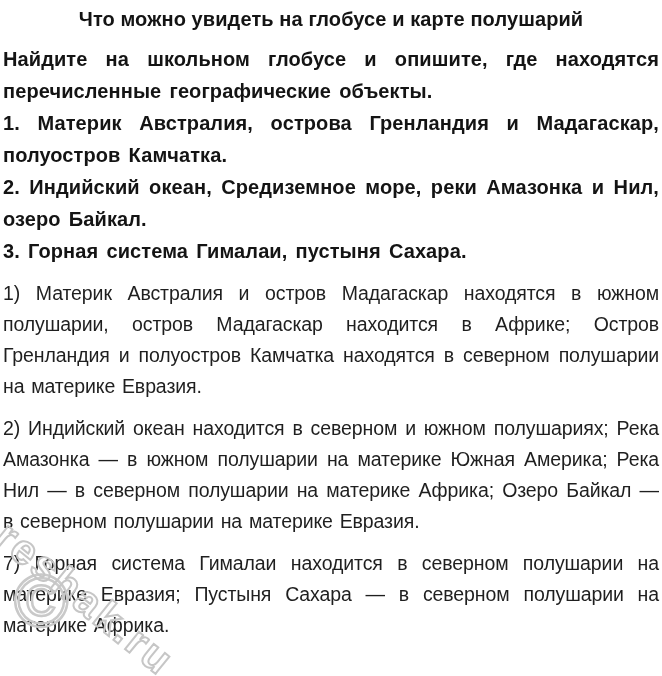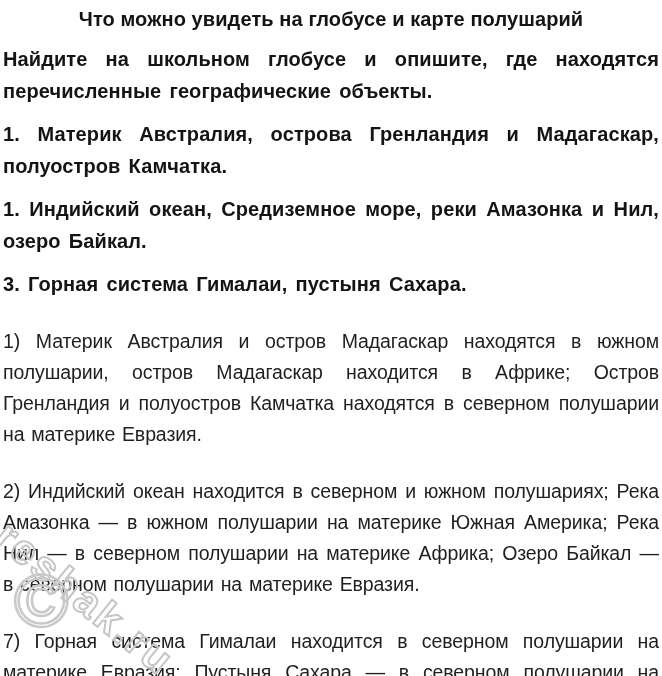--- a/index.html
+++ b/index.html
@@ -31,32 +31,31 @@
   .para {
     margin: 0;
     text-align: justify;
     -moz-text-align-last: left;
     text-align-last: left;
   }
   .task {
     font-weight: 700;
     font-size: 20px;
     line-height: 32px;
-    margin-top: 11px;
     word-spacing: 2.5px;
     letter-spacing: 0.1px;
   }
   .task.first {
     margin-top: 8px;
   }
   .answer {
     font-weight: 400;
     font-size: 19.5px;
     line-height: 31px;
-    margin-top: 26px;
+    margin-top: 11px;
     color: #1f1f1f;
     letter-spacing: -0.1px;
     word-spacing: 1.5px;
   }
   
   .watermark {
     position: absolute;
     left: 0;
     top: 0;
     width: 100%;
@@ -91,21 +90,21 @@
 <body>
 
 <main class="page">
 
   <h1 class="title">Что можно увидеть на глобусе и карте полушарий</h1>
 
   <p class="para task first">Найдите на школьном глобусе и опишите, где находятся перечисленные географические объекты.</p>
 
   <p class="para task">1. Материк Австралия, острова Гренландия и Мадагаскар, полуостров Камчатка.</p>
 
-  <p class="para task">1. Индийский океан, Средиземное море, реки Амазонка и Нил, озеро Байкал.</p>
+  <p class="para task">2. Индийский океан, Средиземное море, реки Амазонка и Нил, озеро Байкал.</p>
 
   <p class="para task">3. Горная система Гималаи, пустыня Сахара.</p>
 
   <p class="para answer">1) Материк Австралия и остров Мадагаскар находятся в южном полушарии, остров Мадагаскар находится в Африке; Остров Гренландия и полуостров Камчатка находятся в северном полушарии на материке Евразия.</p>
 
   <p class="para answer">2) Индийский океан находится в северном и южном полушариях; Река Амазонка — в южном полушарии на материке Южная Америка; Река Нил — в северном полушарии на материке Африка; Озеро Байкал — в северном полушарии на материке Евразия.</p>
 
   <p class="para answer">7) Горная система Гималаи находится в северном полушарии на материке Евразия; Пустыня Сахара — в северном полушарии на материке Африка.</p>
 
   <div class="watermark">

